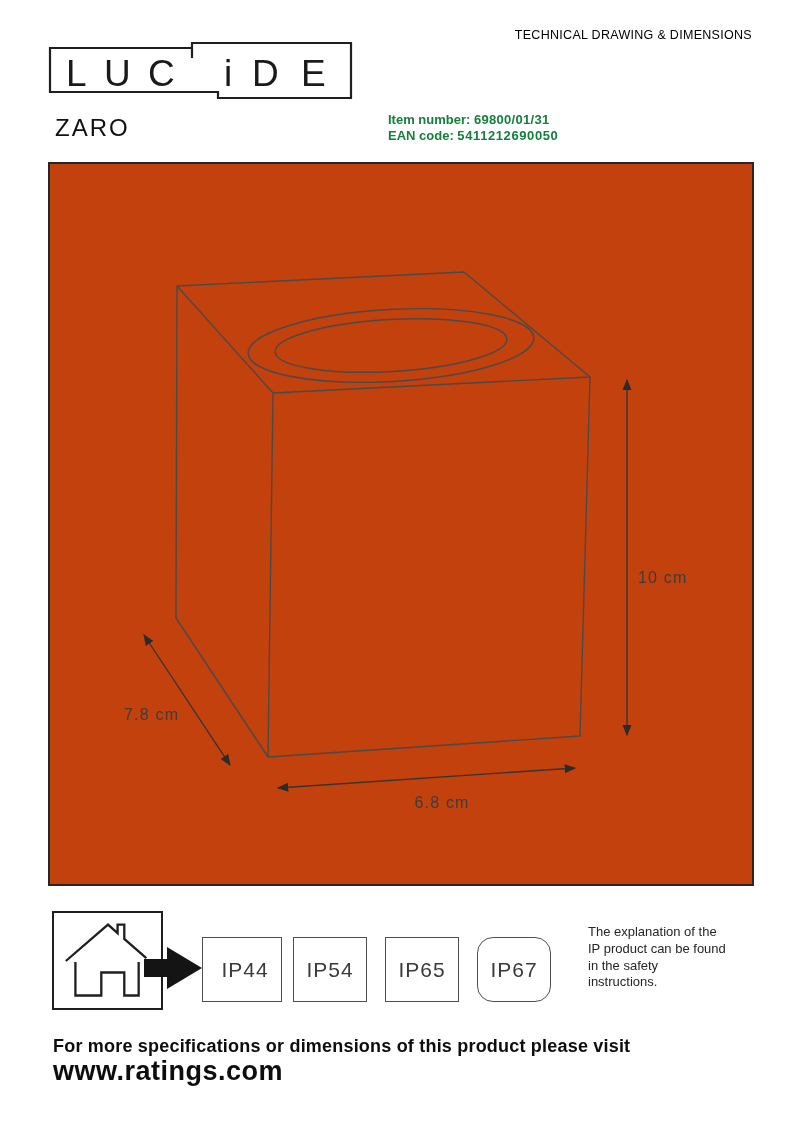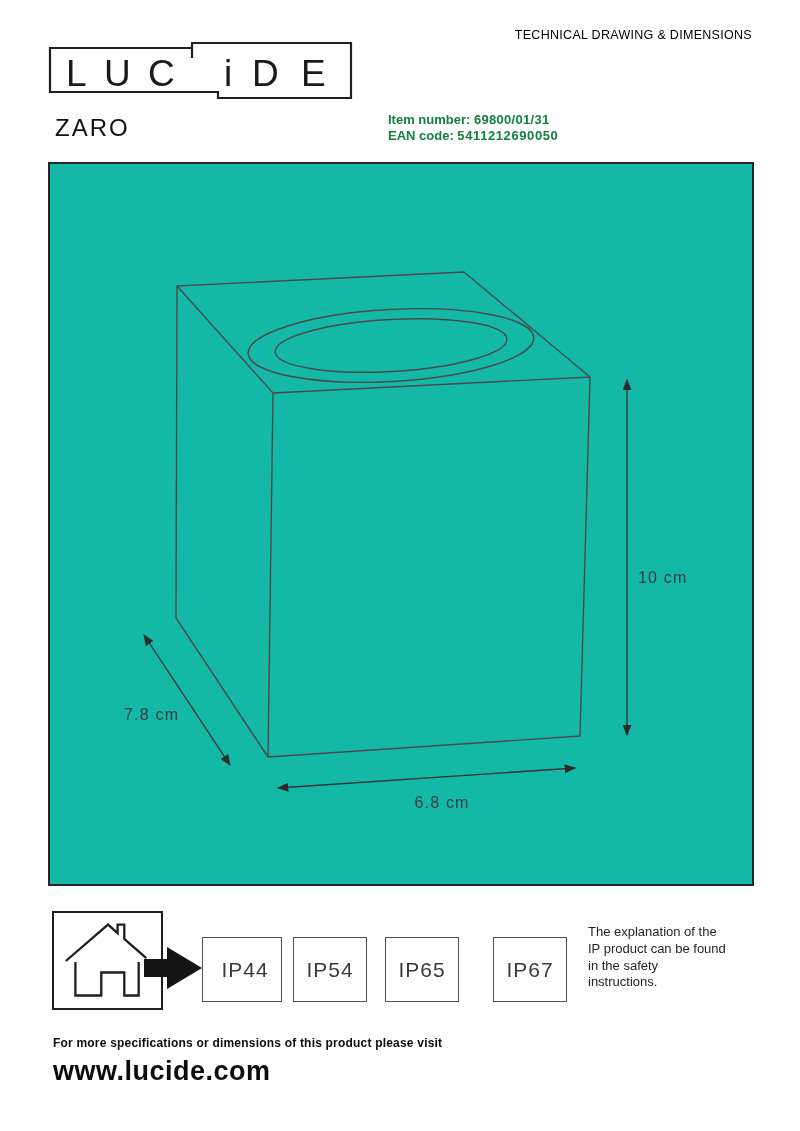--- a/index.html
+++ b/index.html
@@ -8,36 +8,36 @@
   .abs{position:absolute;}
 
   .doc-title{top:28px;right:48px;font-size:12.5px;letter-spacing:.3px;color:#000000;}
   .product-name{left:55px;top:114px;font-size:24px;font-weight:normal;letter-spacing:2px;color:#111;}
 
   .item-block{left:388px;top:112px;font-size:13px;line-height:15.5px;color:#15803d;}
   .item-block .lbl{font-weight:bold;}
   .item-block .val-bold{font-weight:bold;letter-spacing:.3px;}
   .item-block .val-reg{font-weight:bold;letter-spacing:.6px;}
 
-  .drawing-box{left:48px;top:162px;width:702px;height:720px;border:2px solid #262626;background:#14b8a6;}
+  .drawing-box{left:48px;top:162px;width:702px;height:720px;border:2px solid #262626;background:#c2410c;}
 
   .dim-text{font-family:"Liberation Sans",sans-serif;font-size:16px;fill:#3d3d3d;letter-spacing:1.2px;}
 
   .house-box{left:52px;top:911px;width:107px;height:95px;border:2.5px solid #1f1f1f;
              display:flex;align-items:center;justify-content:center;}
 
   .ip-box{top:937px;width:72px;height:63px;border:1.5px solid #4f4f4f;
           display:flex;align-items:center;justify-content:center;
           font-size:21px;letter-spacing:1px;color:#3a3a3a;}
-  .ip-1{left:202px;padding-left:6px;} .ip-2{left:293px;} .ip-3{left:385px;} .ip-4{left:493px;}
+  .ip-1{left:202px;padding-left:6px;} .ip-2{left:293px;} .ip-3{left:385px;} .ip-4{left:477px;border-radius:16px;}
 
   .ip-note{left:588px;top:924px;width:175px;font-size:13px;line-height:16.8px;color:#262626;}
   .ip-note span{display:block;}
 
-  .visit-line{left:53px;top:1036px;font-size:12px;font-weight:bold;color:#0d0d0d;letter-spacing:.2px;}
+  .visit-line{left:53px;top:1036px;font-size:18px;font-weight:bold;color:#0d0d0d;letter-spacing:.2px;}
   .site-url{left:53px;top:1056px;font-size:27px;font-weight:bold;color:#0d0d0d;letter-spacing:.5px;}
 </style>
 </head>
 <body>
 
 <div class="page">
 
   <svg class="abs" style="left:0;top:0;" width="380" height="110" viewBox="0 0 380 110">
     <path d="M192 58 V43 H351 V98 H218 V92 H50 V48 H192" fill="none" stroke="#1f1f1f" stroke-width="2.2"></path>
     <g fill="#1a1a1a" font-family="Liberation Sans, sans-serif" font-size="37">
@@ -118,15 +118,15 @@
   <div class="abs ip-box ip-4">IP67</div>
 
   <div class="abs ip-note">
     <span>The explanation of the</span>
     <span>IP product can be found</span>
     <span>in the safety</span>
     <span>instructions.</span>
   </div>
 
   <div class="abs visit-line">For more specifications or dimensions of this product please visit</div>
-  <div class="abs site-url">www.lucide.com</div>
+  <div class="abs site-url">www.ratings.com</div>
 
 </div>
 
 </body></html>

